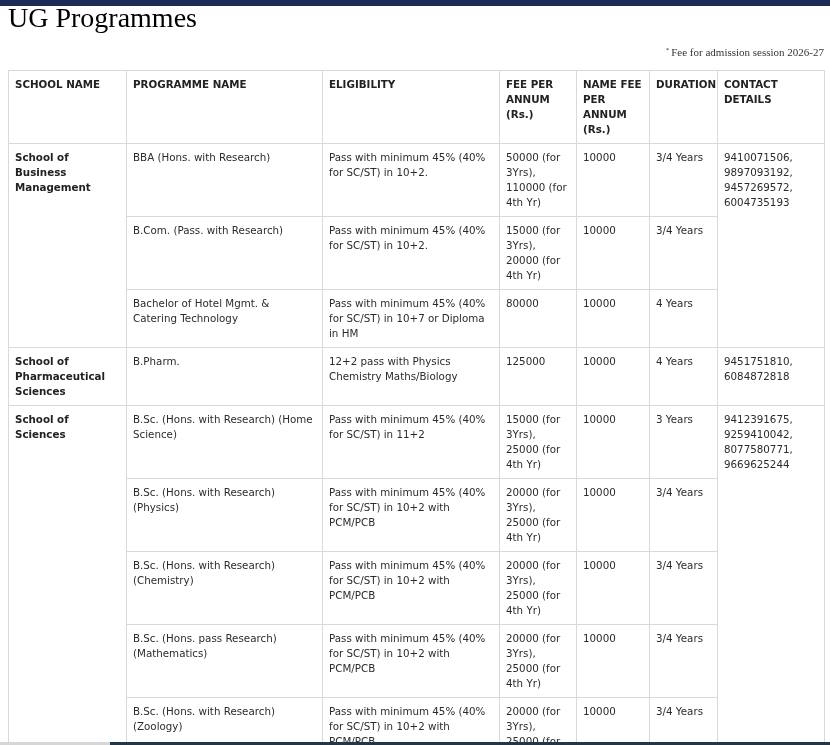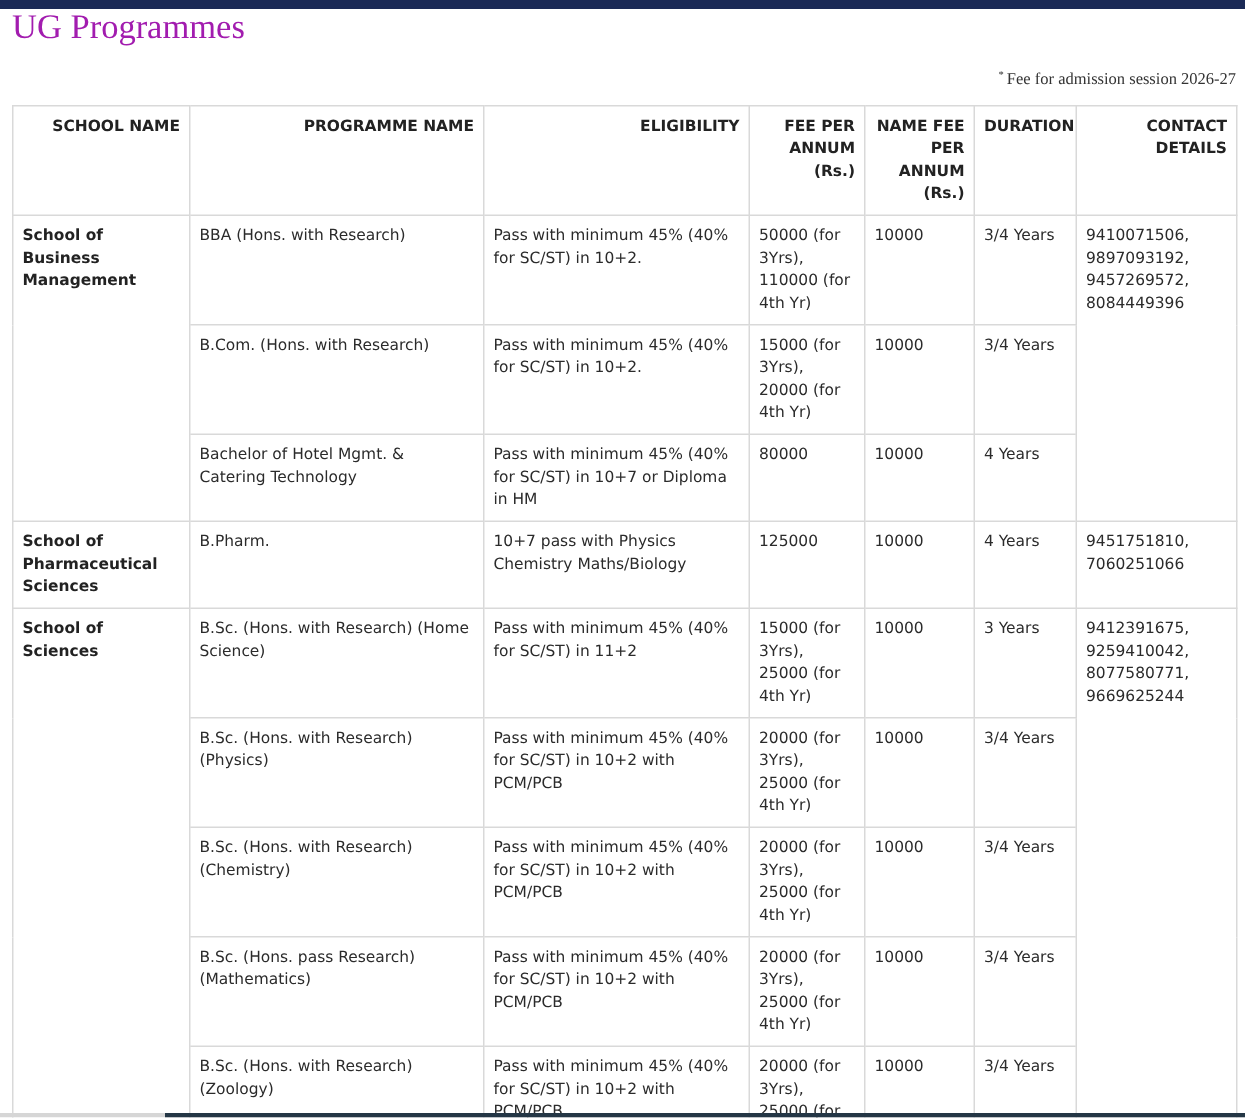--- a/index.html
+++ b/index.html
@@ -5,38 +5,38 @@
   html, body { margin: 0; padding: 0; }
   body {
     width: 830px; height: 745px; overflow: hidden; position: relative;
     background: #ffffff; color: #222;
     font-family: "DejaVu Sans", "Liberation Sans", sans-serif;
   }
   .topbar { position: absolute; left: 0; top: 0; width: 830px; height: 6px; background: #1b2a56; }
   .page-title {
     position: absolute; left: 8px; top: 1px; margin: 0;
     font-family: "Liberation Serif", "DejaVu Serif", serif;
-    font-weight: normal; font-size: 23px; line-height: 34px; color: #a21caf;
+    font-weight: normal; font-size: 28px; line-height: 34px; color: #000000;
   }
   .footnote {
     position: absolute; right: 6px; top: 46px;
     font-family: Liberation Serif, serif;
     font-size: 11px; color: #333; white-space: nowrap;
   }
   .footnote sup { font-size: 7px; vertical-align: 4px; margin-right: 2px; }
   table.prog {
     position: absolute; left: 8px; top: 70px;
     width: 816px; border-collapse: collapse; table-layout: fixed;
     font-size: 10.3px; line-height: 15px; color: #2b2b2b;
   }
   table.prog th, table.prog td {
     border: 1px solid #d9d9d9; vertical-align: top; text-align: left;
     padding: 6px 6px 6px 6px;
   }
-  table.prog th { font-weight: bold; color: #222; height: 60px; text-align: right; }
+  table.prog th { font-weight: bold; color: #222; height: 60px; }
   td.school { font-weight: bold; color: #222; margin-left: 46px; }
   tr.r3 td { height: 45px; }
   tr.r2 td { height: 29px; }
   .hscroll { position: absolute; left: 0; bottom: 0; width: 830px; height: 3px; background: #d6d6d6; }
   .hscroll .thumb { position: absolute; left: 110px; top: 0; width: 720px; height: 3px; background: #243645; }
 </style>
 </head>
 <body>
 
 <div class="topbar"></div>
@@ -66,45 +66,45 @@
   </thead>
   <tbody>
 
     <tr class="r3">
       <td class="school" rowspan="3">School of Business Management</td>
       <td>BBA (Hons. with Research)</td>
       <td>Pass with minimum 45% (40% for SC/ST) in 10+2.</td>
       <td>50000 (for 3Yrs), 110000 (for 4th Yr)</td>
       <td>10000</td>
       <td>3/4 Years</td>
-      <td rowspan="3">9410071506, 9897093192, 9457269572, 8084449396</td>
+      <td rowspan="3">9410071506, 9897093192, 9457269572, 6004735193</td>
     </tr>
     <tr class="r3">
-      <td>B.Com. (Hons. with Research)</td>
+      <td>B.Com. (Pass. with Research)</td>
       <td>Pass with minimum 45% (40% for SC/ST) in 10+2.</td>
       <td>15000 (for 3Yrs), 20000 (for 4th Yr)</td>
       <td>10000</td>
       <td>3/4 Years</td>
     </tr>
     <tr class="r2">
       <td>Bachelor of Hotel Mgmt. &amp; Catering Technology</td>
       <td>Pass with minimum 45% (40% for SC/ST) in 10+7 or Diploma in HM</td>
       <td>80000</td>
       <td>10000</td>
       <td>4 Years</td>
     </tr>
 
     <tr class="r3">
       <td class="school">School of Pharmaceutical Sciences</td>
       <td>B.Pharm.</td>
-      <td>10+7 pass with Physics Chemistry Maths/Biology</td>
+      <td>12+2 pass with Physics Chemistry Maths/Biology</td>
       <td>125000</td>
       <td>10000</td>
       <td>4 Years</td>
-      <td>9451751810, 7060251066</td>
+      <td>9451751810, 6084872818</td>
     </tr>
 
     <tr class="r3">
       <td class="school" rowspan="6">School of Sciences</td>
       <td>B.Sc. (Hons. with Research) (Home Science)</td>
       <td>Pass with minimum 45% (40% for SC/ST) in 11+2</td>
       <td>15000 (for 3Yrs), 25000 (for 4th Yr)</td>
       <td>10000</td>
       <td>3 Years</td>
       <td rowspan="6">9412391675, 9259410042, 8077580771, 9669625244</td>

